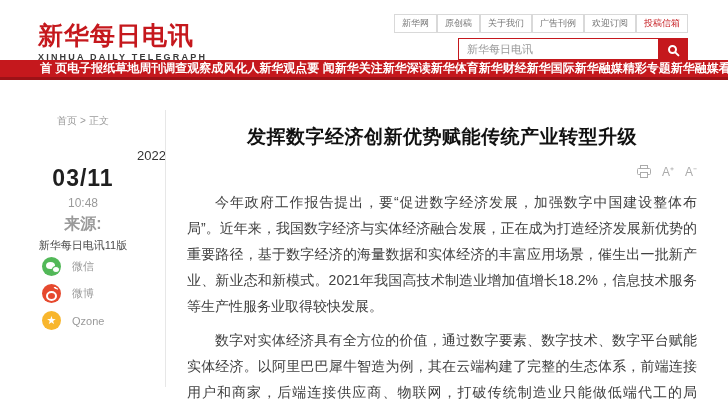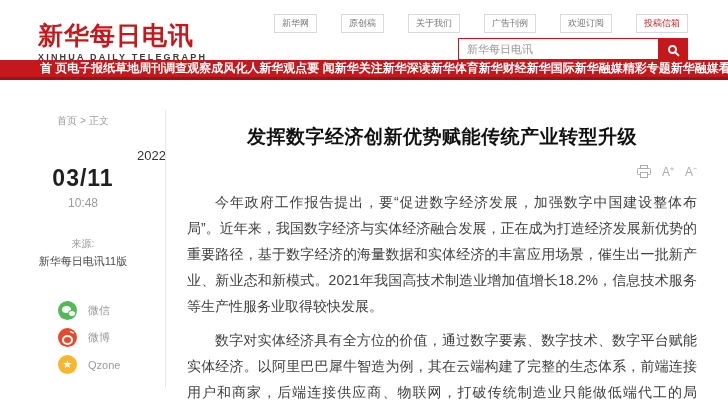--- a/index.html
+++ b/index.html
@@ -10,21 +10,21 @@
     background:#ffffff; color:#333;
   }
   .page { position:relative; width:728px; height:400px; }
 
   
   .header { position:relative; height:60px; background:#fff; }
   .logo { position:absolute; left:38px; top:23px; cursor:pointer; }
   .logo-cn { color:#c5181d; font-size:25px; font-weight:bold; letter-spacing:1px; line-height:1; }
   .logo-en { color:#3a3a3a; font-size:9px; font-weight:bold; letter-spacing:2.2px; margin-top:4px; }
 
-  .top-links { position:absolute; top:14px; right:40px; display:flex; gap:24px; }
+  .top-links { position:absolute; top:14px; right:40px; display:flex; gap:0; }
   .top-links a {
     display:inline-block; font-size:9px; color:#777; text-decoration:none;
     border:1px solid #d9d9d9; padding:2px 7px; white-space:nowrap; background:#fff;
   }
   .top-links a.hot { color:#c5181d; }
 
   .search { position:absolute; top:38px; right:40px; width:230px; height:22px;
     border:1px solid #c5181d; display:flex; background:#fff; }
   .search input { flex:1; border:none; outline:none; font-size:11px; color:#999;
     padding:0 8px; font-family:"Liberation Sans",sans-serif; min-width:0; }
@@ -44,24 +44,24 @@
   .sidebar { width:166px; position:relative; padding-top:34px; text-align:center; flex:none; }
   .sidebar::after { content:""; position:absolute; right:0; top:30px; bottom:-10px; width:1px; background:#e7e7e7; }
 
   .breadcrumb { font-size:10px; color:#9a9a9a; }
   .breadcrumb a { color:#9a9a9a; text-decoration:none; }
   .bc-sep { margin:0 3px; }
 
   .meta-year { font-size:13px; color:#333; margin-top:20px;text-align:right; }
   .meta-date { font-size:23px; color:#1f1f1f; font-weight:bold; margin-top:2px; letter-spacing:1px; }
   .meta-time { font-size:12px; color:#9a9a9a; margin-top:4px; }
-  .meta-source-label { font-size:10px; color:#9a9a9a; margin-top:27px; }
+  .meta-source-label { font-size:16px; color:#9a9a9a; margin-top:4px;font-weight:bold; }
   .meta-source { font-size:11px; color:#4a4a4a; margin-top:3px; }
 
-  .share { margin-top:32px; padding-left:58px; text-align:left; }
+  .share { margin-top:4px; padding-left:42px; text-align:left; }
   .share-item { display:flex; align-items:center; margin-bottom:8px; cursor:pointer; }
   .share-icon { width:19px; height:19px; border-radius:50%; margin-right:11px; position:relative; flex:none; }
   .icon-wechat { background:#52b858; }
   .icon-wechat::before { content:""; position:absolute; left:4px; top:5px; width:9px; height:7px;
     background:#fff; border-radius:50%; }
   .icon-wechat::after { content:""; position:absolute; left:10px; top:9px; width:6px; height:5px;
     background:#fff; border-radius:50%; border:1px solid #52b858; }
   .icon-weibo { background:#e6492e; }
   .icon-weibo::before { content:""; position:absolute; left:4px; top:7px; width:7px; height:6px;
     border:2px solid #fff; border-radius:50%; }

